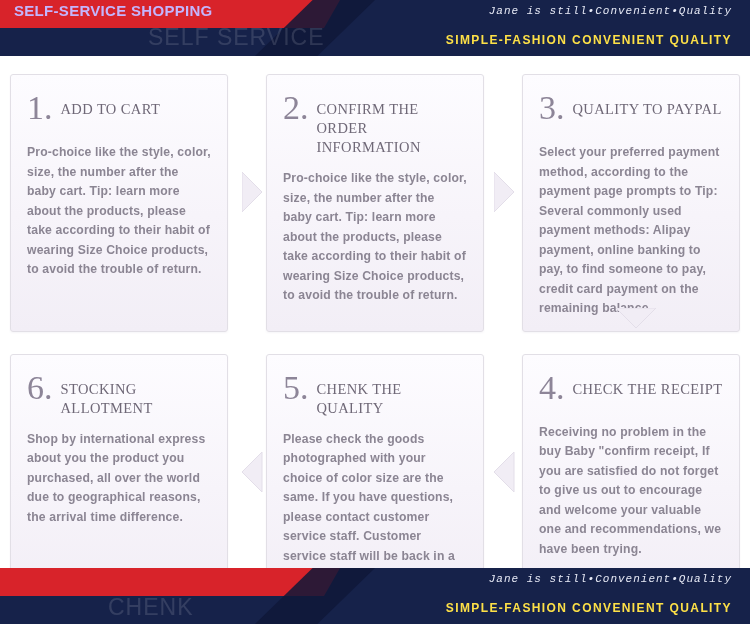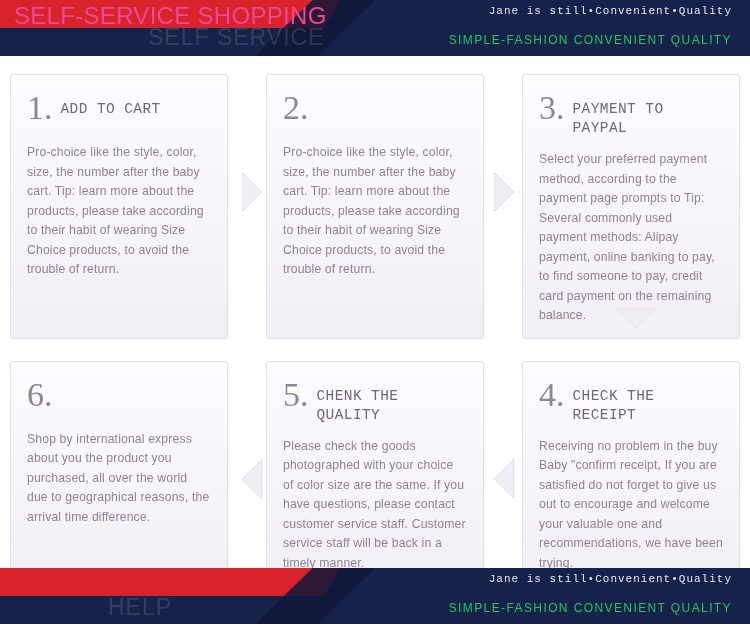--- a/index.html
+++ b/index.html
@@ -63,42 +63,44 @@
     position: absolute;
     color: rgba(255,255,255,0.13);
     font-size: 23px;
     letter-spacing: 1px;
     font-family: "Liberation Sans", sans-serif;
     white-space: nowrap;
   }
   .banner .title {
     position: absolute;
     left: 14px; top: 2px;
-    color: #ec4899;
-    font-size: 24px;
-    font-weight: normal;
+    color: #c4b5fd;
+    font-size: 15px;
+    font-weight: bold;
     letter-spacing: 0.3px;
     white-space: nowrap;
   }
   .banner .tagline {
     position: absolute;
     right: 18px; top: 5px;
     color: #e6e9f5;
     font-size: 11px;
     letter-spacing: 1px;
     font-family: "Liberation Mono", monospace;
     white-space: nowrap;
+    font-style: italic;
   }
   .banner .subline {
     position: absolute;
     right: 18px; top: 33px;
-    color: #22c55e;
+    color: #fde047;
     font-size: 12px;
     letter-spacing: 1.4px;
     white-space: nowrap;
+    font-weight: bold;
   }
 
   .banner-top .ghost { left: 148px; top: 24px; }
   .banner-bottom { margin-top: 0; }
   .banner-bottom .ghost { left: 108px; top: 26px; }
 
   
   .steps {
     position: relative;
     width: 750px;
@@ -141,27 +143,28 @@
     font-weight: normal;
     margin-right: 8px;
     flex: 0 0 auto;
   }
   .head-text {
     color: #6f6877;
     font-size: 14.5px;
     line-height: 19px;
     letter-spacing: 0.4px;
     padding-top: 9px;
-    font-family: Liberation Mono, monospace;
+    font-family: Liberation Serif, serif;
   }
   .body-text {
     color: #8b8593;
     font-size: 12.2px;
     line-height: 19.5px;
     letter-spacing: 0.15px;
+    font-weight: bold;
   }
 
   
   .arrow-h {
     position: absolute;
     width: 26px;
     height: 52px;
     top: 92px;
   }
   .arrow-h svg { display: block; }
@@ -209,50 +212,52 @@
 
       <div class="arrow-h arrow-r1a">
         <svg width="26" height="52" viewBox="0 0 26 52">
           <polygon points="0,6 20,26 0,46" fill="#f1edf5" stroke="#e3dee9" stroke-width="1"></polygon>
         </svg>
       </div>
 
       <div class="card tall">
         <div class="card-head">
           <div class="num">2.</div>
+          <div class="head-text">CONFIRM THE ORDER INFORMATION</div>
         </div>
         <div class="body-text">Pro-choice like the style, color, size, the number after the baby cart. Tip: learn more about the products, please take according to their habit of wearing Size Choice products, to avoid the trouble of return.</div>
       </div>
 
       <div class="arrow-h arrow-r1b">
         <svg width="26" height="52" viewBox="0 0 26 52">
           <polygon points="0,6 20,26 0,46" fill="#f1edf5" stroke="#e3dee9" stroke-width="1"></polygon>
         </svg>
       </div>
 
       <div class="card tall">
         <div class="card-head">
           <div class="num">3.</div>
-          <div class="head-text">PAYMENT TO PAYPAL</div>
+          <div class="head-text">QUALITY TO PAYPAL</div>
         </div>
         <div class="body-text">Select your preferred payment method, according to the payment page prompts to Tip: Several commonly used payment methods: Alipay payment, online banking to pay, to find someone to pay, credit card payment on the remaining balance.</div>
       </div>
 
       <div class="arrow-down">
         <svg width="52" height="26" viewBox="0 0 52 26">
           <polygon points="6,0 46,0 26,20" fill="#f1edf5" stroke="#e3dee9" stroke-width="1"></polygon>
         </svg>
       </div>
     </div>
 
     <div class="row row2">
 
       <div class="card short">
         <div class="card-head">
           <div class="num">6.</div>
+          <div class="head-text">STOCKING ALLOTMENT</div>
         </div>
         <div class="body-text">Shop by international express about you the product you purchased, all over the world due to geographical reasons, the arrival time difference.</div>
       </div>
 
       <div class="arrow-h arrow-r2a">
         <svg width="26" height="52" viewBox="0 0 26 52">
           <polygon points="20,6 0,26 20,46" fill="#f1edf5" stroke="#e3dee9" stroke-width="1"></polygon>
         </svg>
       </div>
 
@@ -279,18 +284,18 @@
       </div>
     </div>
   </div>
 
   <div class="banner banner-bottom">
     <div class="blue-lower"></div>
     <div class="blue-upper-right"></div>
     <div class="red-block"></div>
     <div class="red-tail"></div>
     <div class="diag"></div>
-    <div class="ghost">HELP</div>
+    <div class="ghost">CHENK</div>
     <div class="tagline">Jane is still•Convenient•Quality</div>
     <div class="subline">SIMPLE-FASHION  CONVENIENT QUALITY</div>
   </div>
 
 </div>
 
 </body></html>

